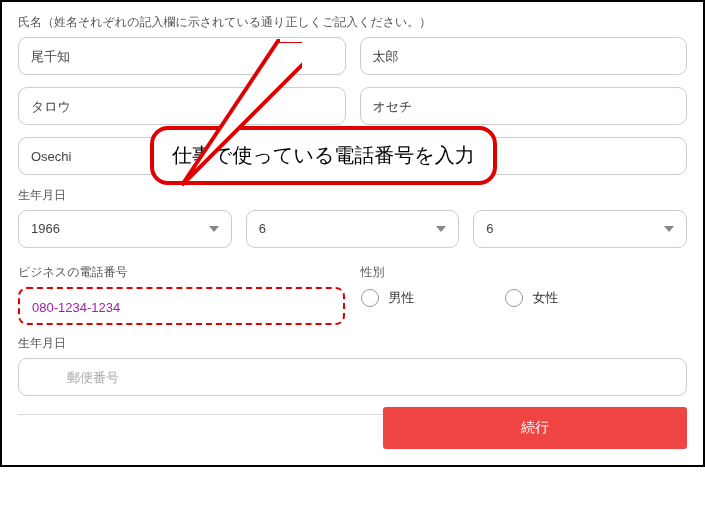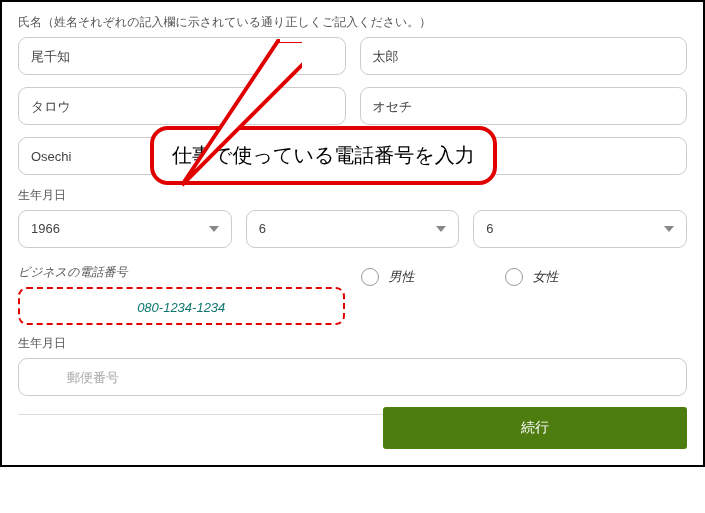--- a/index.html
+++ b/index.html
@@ -52,28 +52,26 @@
     border-right: 5px solid transparent;
     border-top: 6px solid #888;
     margin-left: 8px;
   }
   .dob-row .field { flex: 1; gap: 34px; }
   .biz-row {
     display: flex;
     gap: 16px;
     align-items: flex-start;
     margin-bottom: 10px;
-    font-style: italic;
   }
   .biz-left { flex: 1; }
   .biz-right { flex: 1; }
   .field.phone {
     border: 2px dashed #e00000;
-    color: #0f766e;
-    text-align: center;
+    color: #a21caf;
   }
   .gender-group {
     display: flex;
     align-items: center;
     gap: 90px;
     margin-top: 8px;
   }
   .radio {
     display: flex;
     align-items: flex-end;
@@ -87,21 +85,21 @@
     background: #fff;
   }
   .divider {
     border: none;
     border-top: 1px solid #ddd;
     margin: 18px 0 14px 0;
   }
   .btn-primary {
     width: 304px;
     height: 42px;
-    background: #4d7c0f;
+    background: #ef4444;
     color: #fff;
     border: none;
     border-radius: 3px;
     font-size: 14px;
     position: absolute;
     right: 16px;
     bottom: 16px;
     cursor: pointer;
   }
   .callout {
@@ -164,20 +162,21 @@
       <span class="caret"></span>
     </div>
   </div>
 
   <div class="biz-row">
     <div class="biz-left">
       <div class="section-label">ビジネスの電話番号</div>
       <div class="field phone">080-1234-1234</div>
     </div>
     <div class="biz-right">
+      <div class="section-label">性別</div>
       <div class="gender-group">
         <div class="radio">
           <span class="radio-circle"></span>
           <span>男性</span>
         </div>
         <div class="radio">
           <span class="radio-circle"></span>
           <span>女性</span>
         </div>
       </div>

